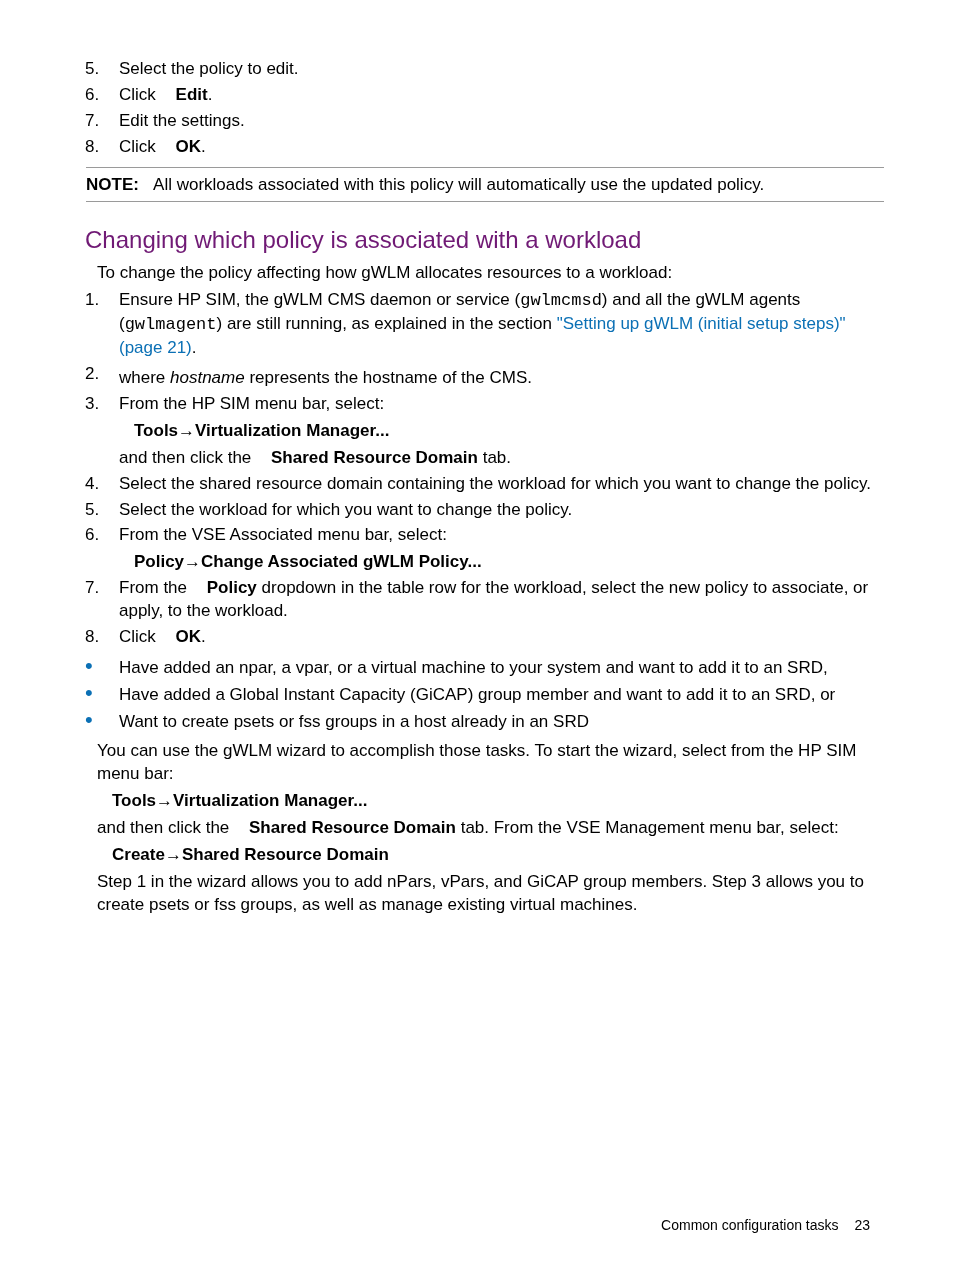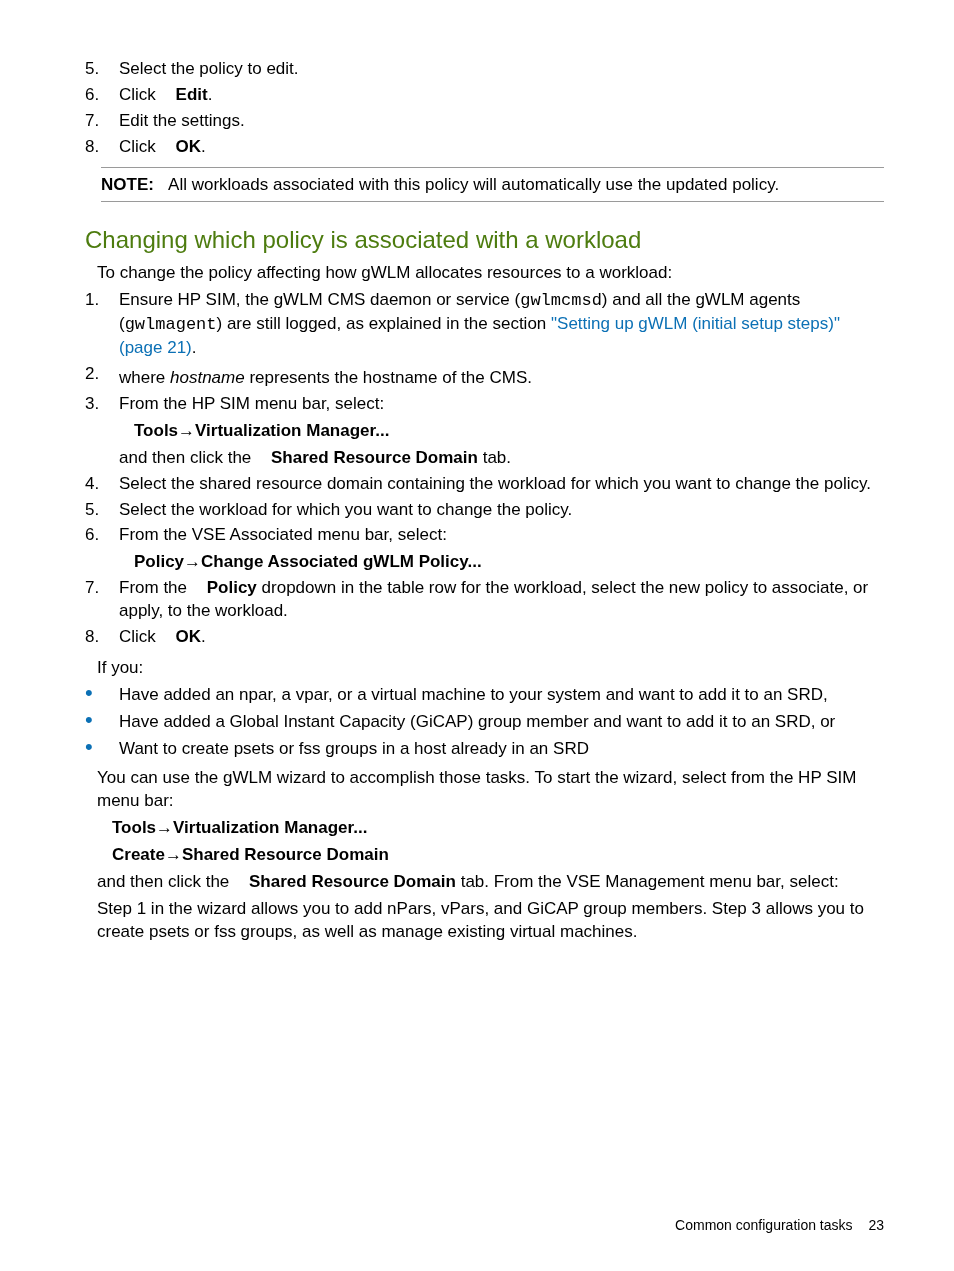--- a/index.html
+++ b/index.html
@@ -50,45 +50,45 @@
   ul.bullets > li .dot {
     width: 34px;
     flex-shrink: 0;
     color: #0b70b5;
     font-size: 22px;
     line-height: 18px;
     text-align: left;
   }
   ul.bullets > li .body { flex: 1; }
   .note-box {
-    margin: 6px 0 12px 16px;
+    margin: 6px 0 12px 1px;
   }
   .note-label {
     font-weight: bold;
   }
   .hr {
     border-top: 1px solid #9a9a9a;
     margin: 4px 0 6px 0;
   }
   h2.section {
-    color: #4d7c0f;
+    color: #701a75;
     font-weight: 400;
     font-size: 24px;
     margin: 22px 0 6px 0;
   }
   .bold { font-weight: bold; padding-left: 15px; }
   .link { color: #0b70b5; }
   .mono { font-family: "Courier New", monospace; }
   .italic { font-style: italic; }
   .para { margin: 4px 12px; }
   .sub { margin-top: 4px; }
   .footer {
     position: absolute;
     bottom: 36px;
-    right: 70px;
+    right: 84px;
     font-size: 14px;
   }
   .footer .pg { margin-left: 12px; }
   .arrow { font-family: Arial, sans-serif; }
 </style>
 </head>
 <body>
 
 <div class="page">
 
@@ -124,21 +124,21 @@
   </div>
 
   <h2 class="section">Changing which policy is associated with a workload</h2>
   <div class="indent1 para">To change the policy affecting how gWLM allocates resources to a workload:</div>
 
 
   <ol class="steps indent1">
     <li>
       <span class="num">1.</span>
       <span class="body">
-        <span>Ensure HP SIM, the gWLM CMS daemon or service (</span><span class="mono">gwlmcmsd</span><span>) and all the gWLM agents (</span><span class="mono">gwlmagent</span><span>) are still logged, as explained in the section </span><span class="link">"Setting up gWLM (initial setup steps)" (page 21)</span><span>.</span>
+        <span>Ensure HP SIM, the gWLM CMS daemon or service (</span><span class="mono">gwlmcmsd</span><span>) and all the gWLM agents (</span><span class="mono">gwlmagent</span><span>) are still running, as explained in the section </span><span class="link">"Setting up gWLM (initial setup steps)" (page 21)</span><span>.</span>
       </span>
     </li>
     <li>
       <span class="num">2.</span>
       <span class="body">
         <div class="sub"><span>where </span><span class="italic">hostname</span><span> represents the hostname of the CMS.</span></div>
       </span>
     </li>
     <li>
       <span class="num">3.</span>
@@ -170,46 +170,45 @@
       </span>
     </li>
     <li>
       <span class="num">8.</span>
       <span class="body">
         <span>Click </span><span class="bold">OK</span><span>.</span>
       </span>
     </li>
   </ol>
 
-  <div class="indent1 para">If you:</div>
 
   <ul class="bullets indent1">
     <li>
       <span class="dot">•</span>
       <span class="body">Have added an npar, a vpar, or a virtual machine to your system and want to add it to an SRD,</span>
     </li>
     <li>
       <span class="dot">•</span>
       <span class="body">Have added a Global Instant Capacity (GiCAP) group member and want to add it to an SRD, or</span>
     </li>
     <li>
       <span class="dot">•</span>
       <span class="body">Want to create psets or fss groups in a host already in an SRD</span>
     </li>
   </ul>
 
   <div class="indent1 para">You can use the gWLM wizard to accomplish those tasks. To start the wizard, select from the HP SIM menu bar:</div>
   <div class="indent1 para bold">
     <span>Tools</span><span class="arrow">→</span><span>Virtualization Manager...</span>
   </div>
+  <div class="indent1 para">
+    <span>and then click the </span><span class="bold">Shared Resource Domain</span><span> tab. From the VSE Management menu bar, select:</span>
+  </div>
   <div class="indent1 para bold">
     <span>Create</span><span class="arrow">→</span><span>Shared Resource Domain</span>
-  </div>
-  <div class="indent1 para">
-    <span>and then click the </span><span class="bold">Shared Resource Domain</span><span> tab. From the VSE Management menu bar, select:</span>
   </div>
   <div class="indent1 para">Step 1 in the wizard allows you to add nPars, vPars, and GiCAP group members. Step 3 allows you to create psets or fss groups, as well as manage existing virtual machines.</div>
 
   <div class="footer">
     <span>Common configuration tasks</span>
     <span class="pg">23</span>
   </div>
 
 </div>
 

